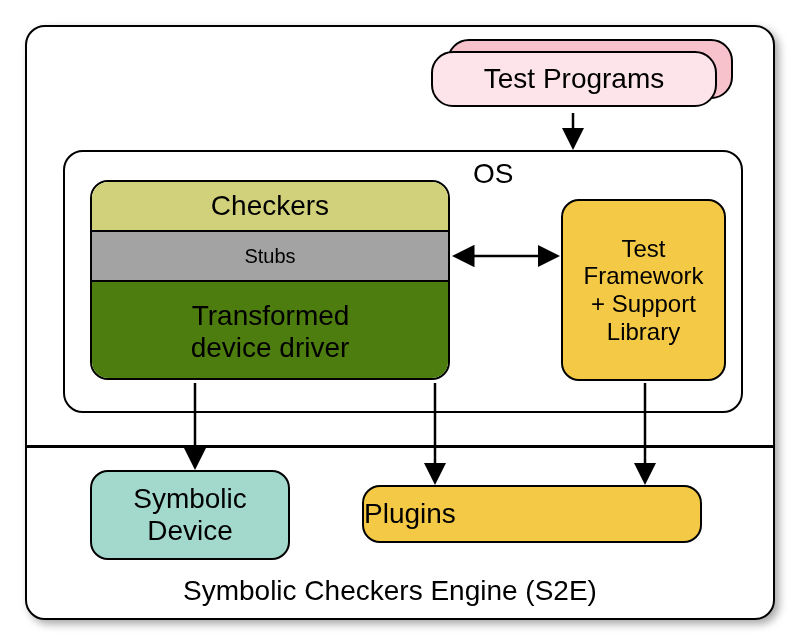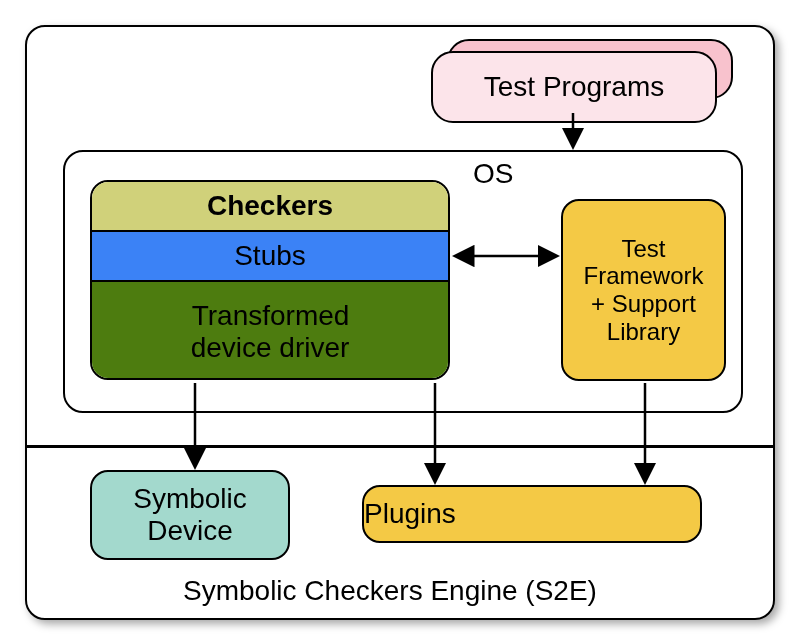--- a/index.html
+++ b/index.html
@@ -39,21 +39,21 @@
       height: 60px;
       border: 2.5px solid #000;
       border-radius: 22px;
       background: #F8C2CD;
     }
     .test-programs {
       position: absolute;
       left: 416px;
       top: 36px;
       width: 286px;
-      height: 72px;
+      height: 56px;
       border: 2.5px solid #000;
       border-radius: 22px;
       background: #FCE4EA;
       display: flex;
       align-items: center;
       justify-content: center;
       font-size: 28px;
     }
     .os-container {
       position: absolute;
@@ -81,30 +81,29 @@
       overflow: hidden;
     }
     .checkers {
       height: 50px;
       background: #D0D17A;
       border-bottom: 2.5px solid #000;
       display: flex;
       align-items: center;
       justify-content: center;
       font-size: 28px;
-      font-weight: bold;
     }
     .stubs {
       height: 50px;
-      background: #3b82f6;
+      background: #a3a3a3;
       border-bottom: 2.5px solid #000;
       display: flex;
       align-items: center;
       justify-content: center;
-      font-size: 28px;
+      font-size: 20px;
     }
     .driver {
       height: 100px;
       background: #4d7c0f;
       display: flex;
       align-items: center;
       justify-content: center;
       font-size: 28px;
       text-align: right;
       line-height: 1.15;

